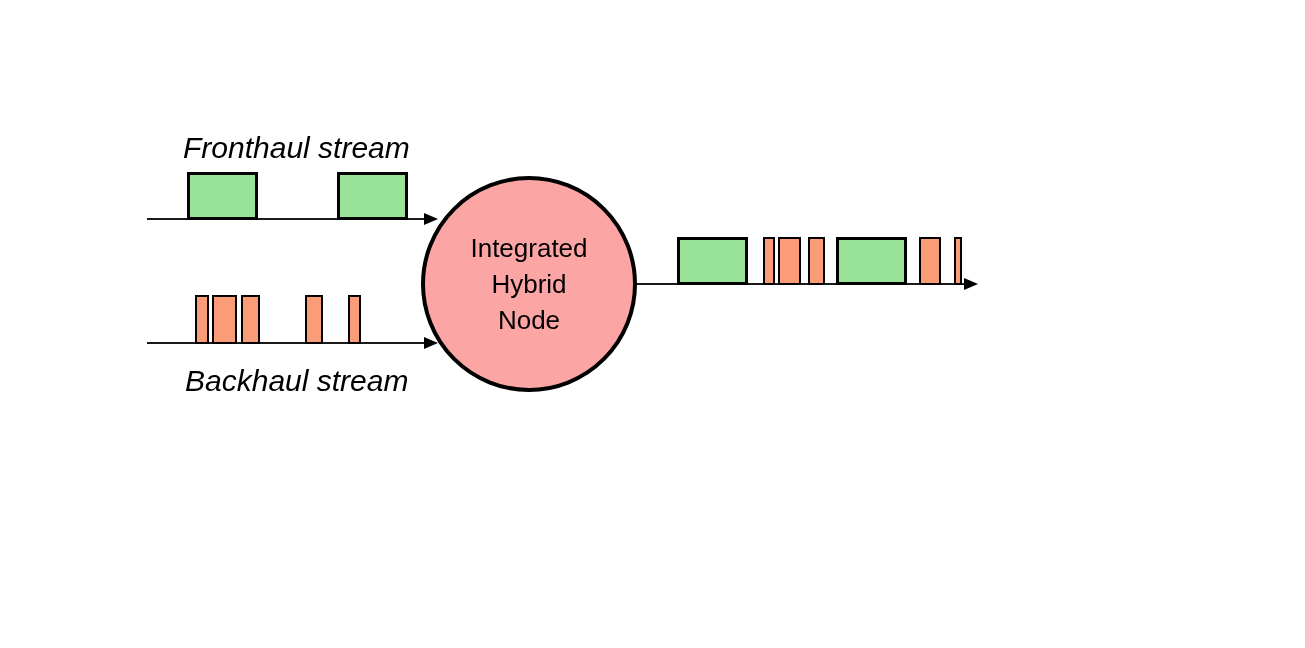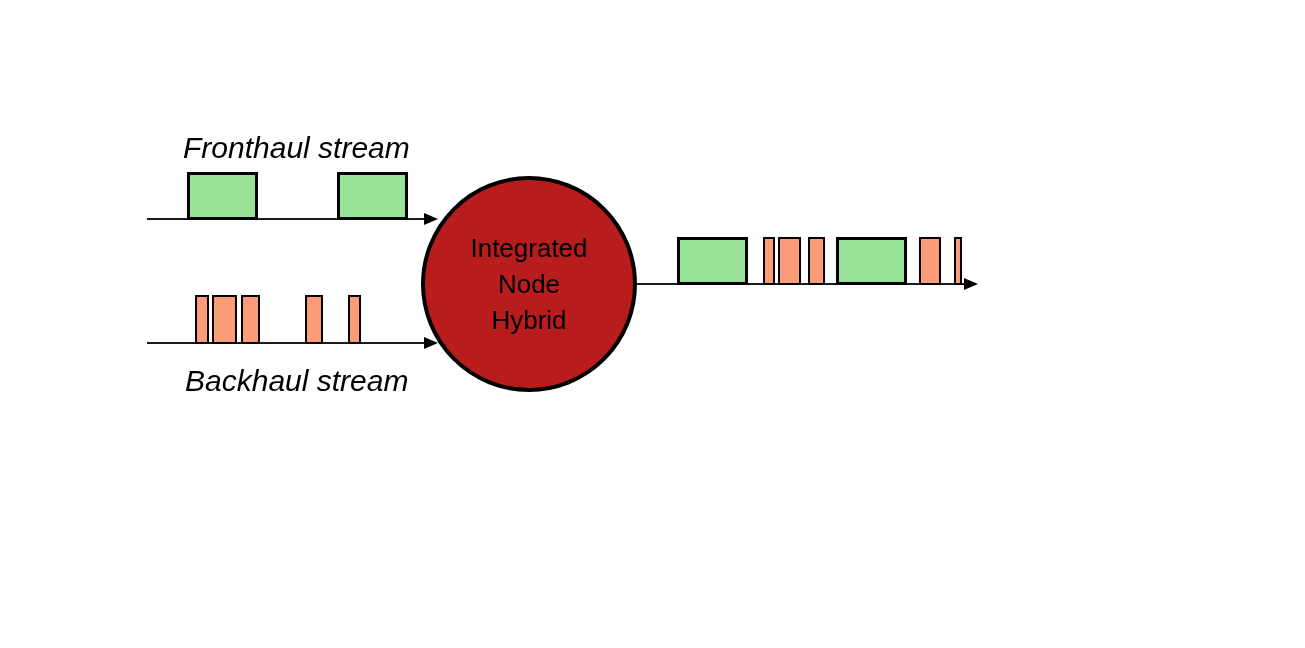--- a/index.html
+++ b/index.html
@@ -46,21 +46,21 @@
     box-sizing: border-box;
     border: 3px solid #000000;
   }
   .pulse.narrow { border-width: 2.5px; }
 
   .node-circle {
     position: absolute;
     box-sizing: border-box;
     border: 4px solid #000000;
     border-radius: 50%;
-    background: #b91c1c;
+    background: #fca5a5;
     display: flex;
     align-items: center;
     justify-content: center;
   }
   .node-text {
     text-align: center;
     font-size: 26px;
     line-height: 36px;
     color: #000000;
   }
@@ -97,18 +97,18 @@
       <div class="pulse narrow" style="left: 778px; top: 237px; width: 23px; height: 48px; background: rgb(251, 156, 120);"></div>
       <div class="pulse narrow" style="left: 808px; top: 237px; width: 17px; height: 48px; background: rgb(251, 156, 120);"></div>
       <div class="pulse" style="left: 836px; top: 237px; width: 71px; height: 48px; background: rgb(153, 227, 153);"></div>
       <div class="pulse narrow" style="left: 919px; top: 237px; width: 22px; height: 48px; background: rgb(251, 156, 120);"></div>
       <div class="pulse narrow" style="left: 954px; top: 237px; width: 8px; height: 48px; background: rgb(251, 156, 120);"></div>
     </div>
 
   <div class="node-circle" id="node-circle" style="left: 421px; top: 176px; height: 216px; width: 216px;">
     <div class="node-text">
       <div>Integrated</div>
+      <div>Hybrid</div>
       <div>Node</div>
-      <div>Hybrid</div>
     </div>
   </div>
 
 </div>
 
 </body></html>

